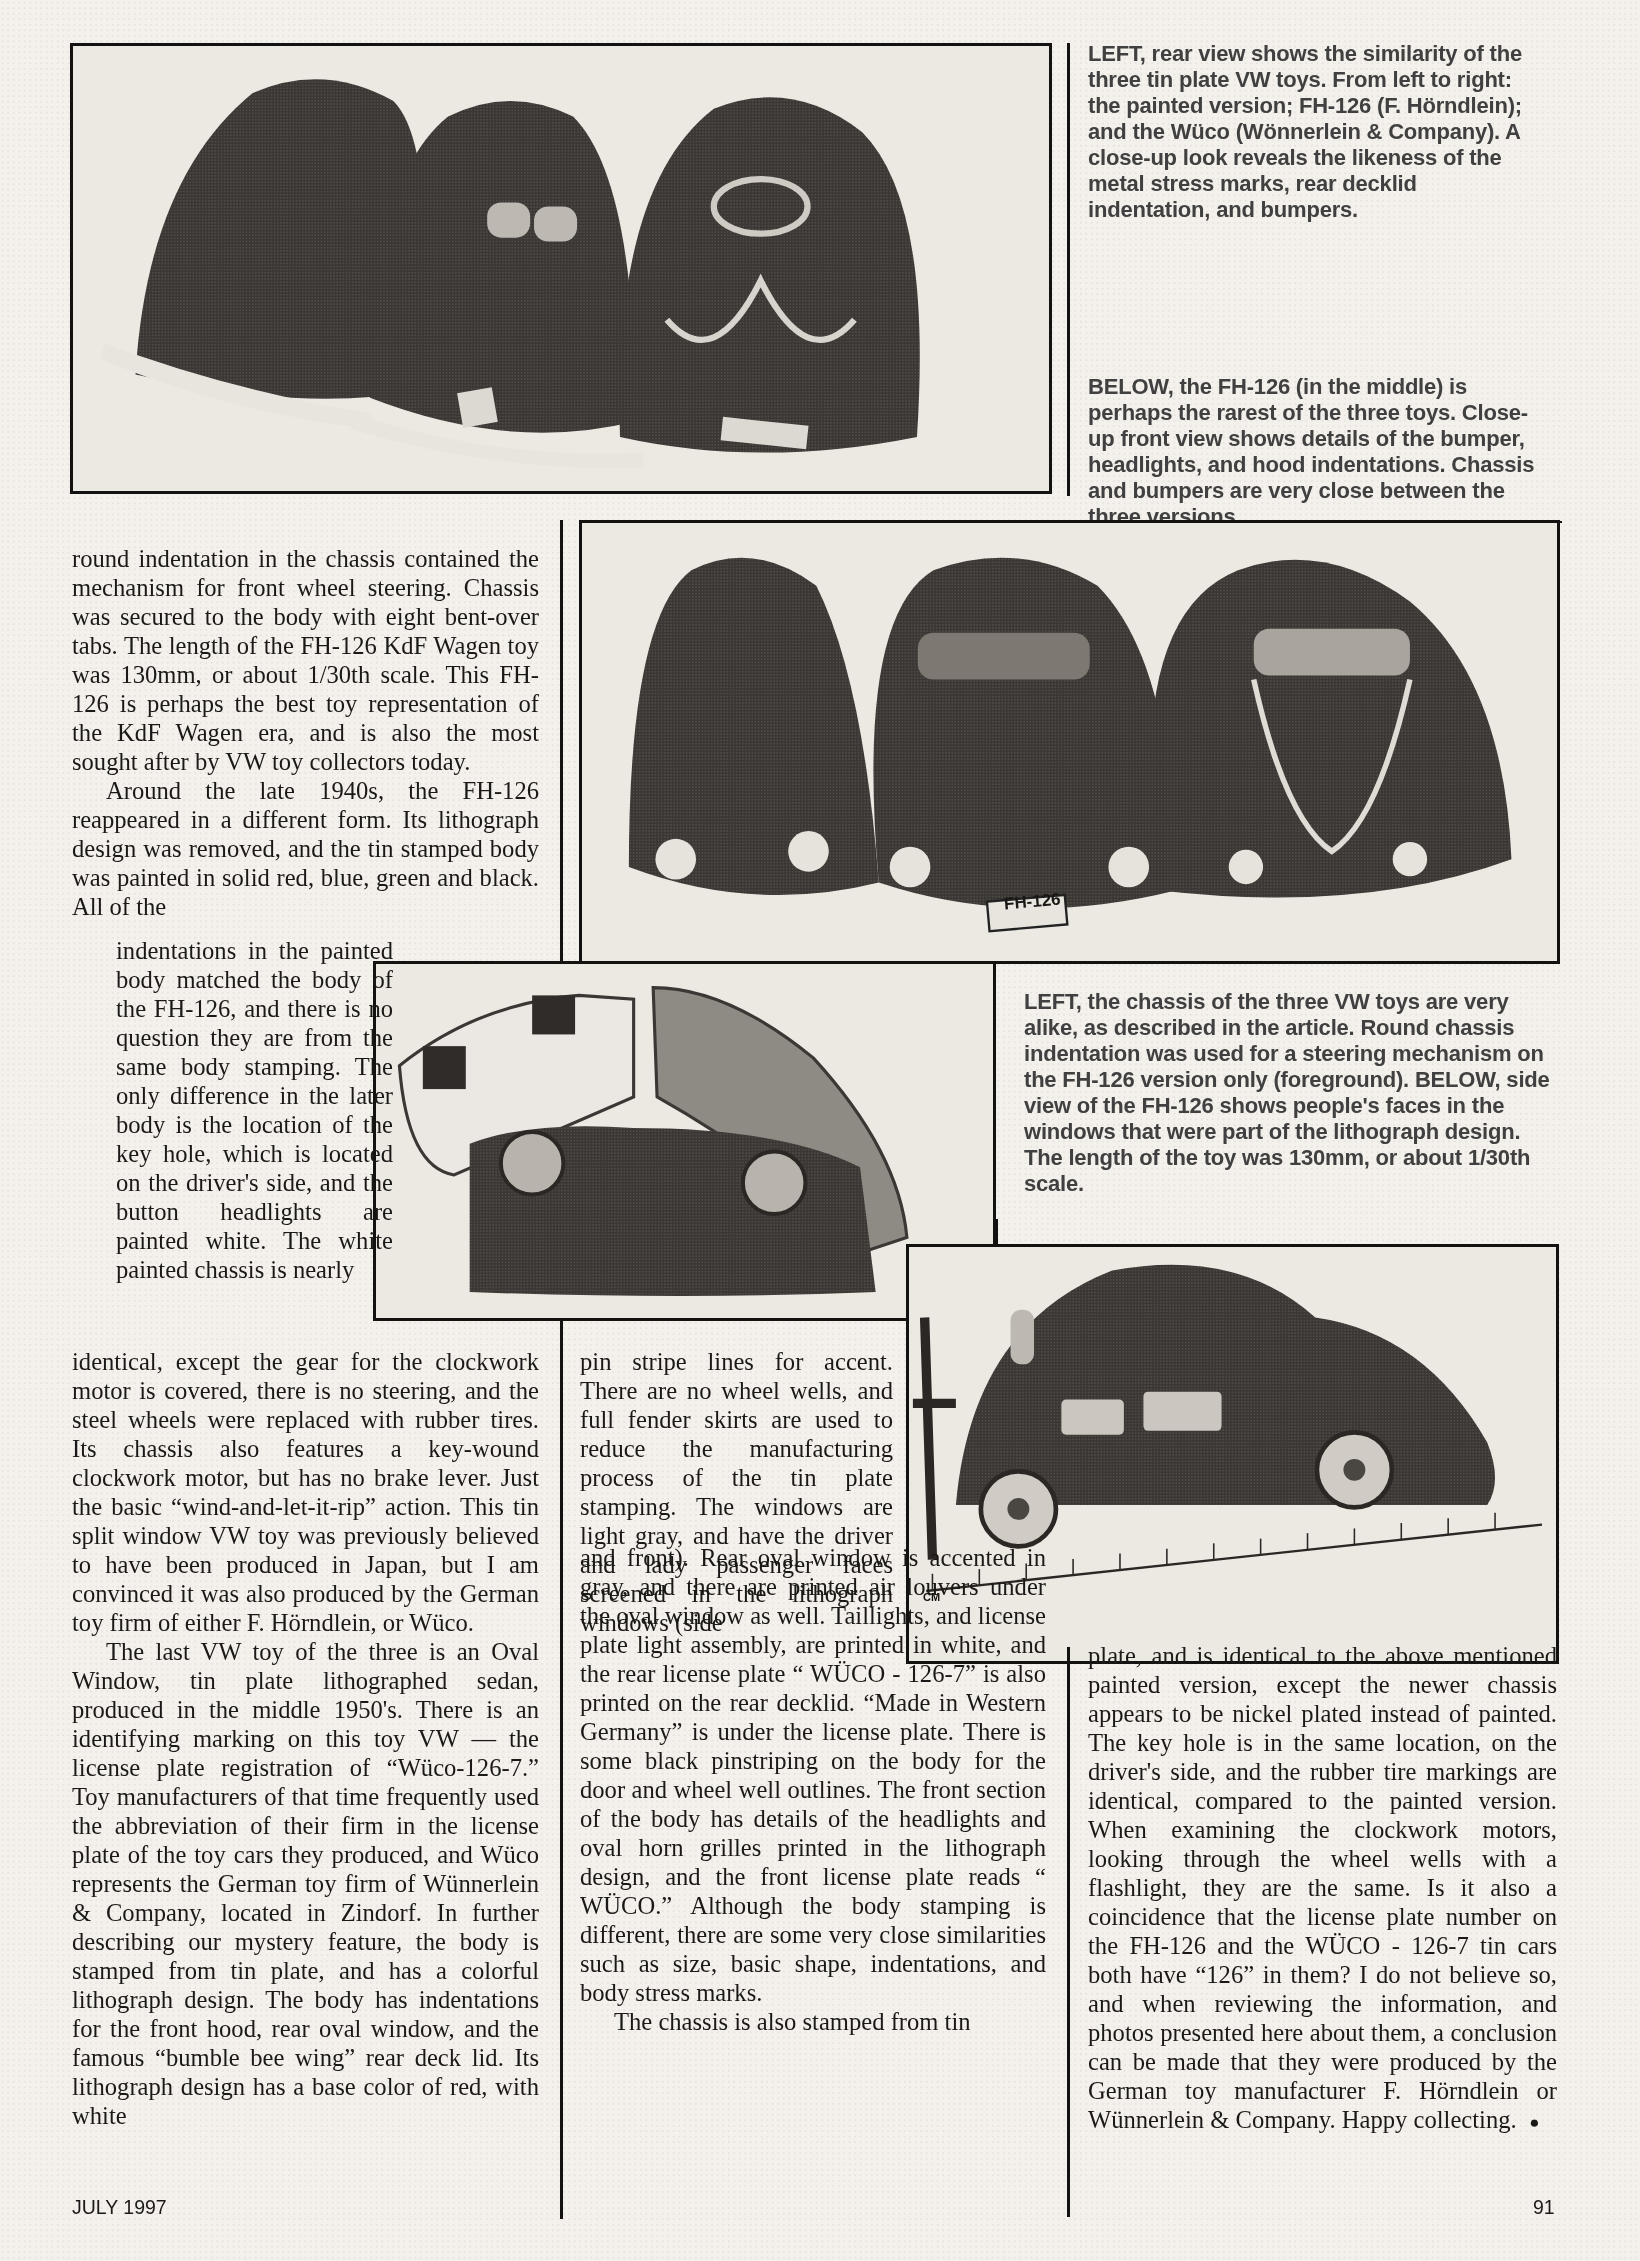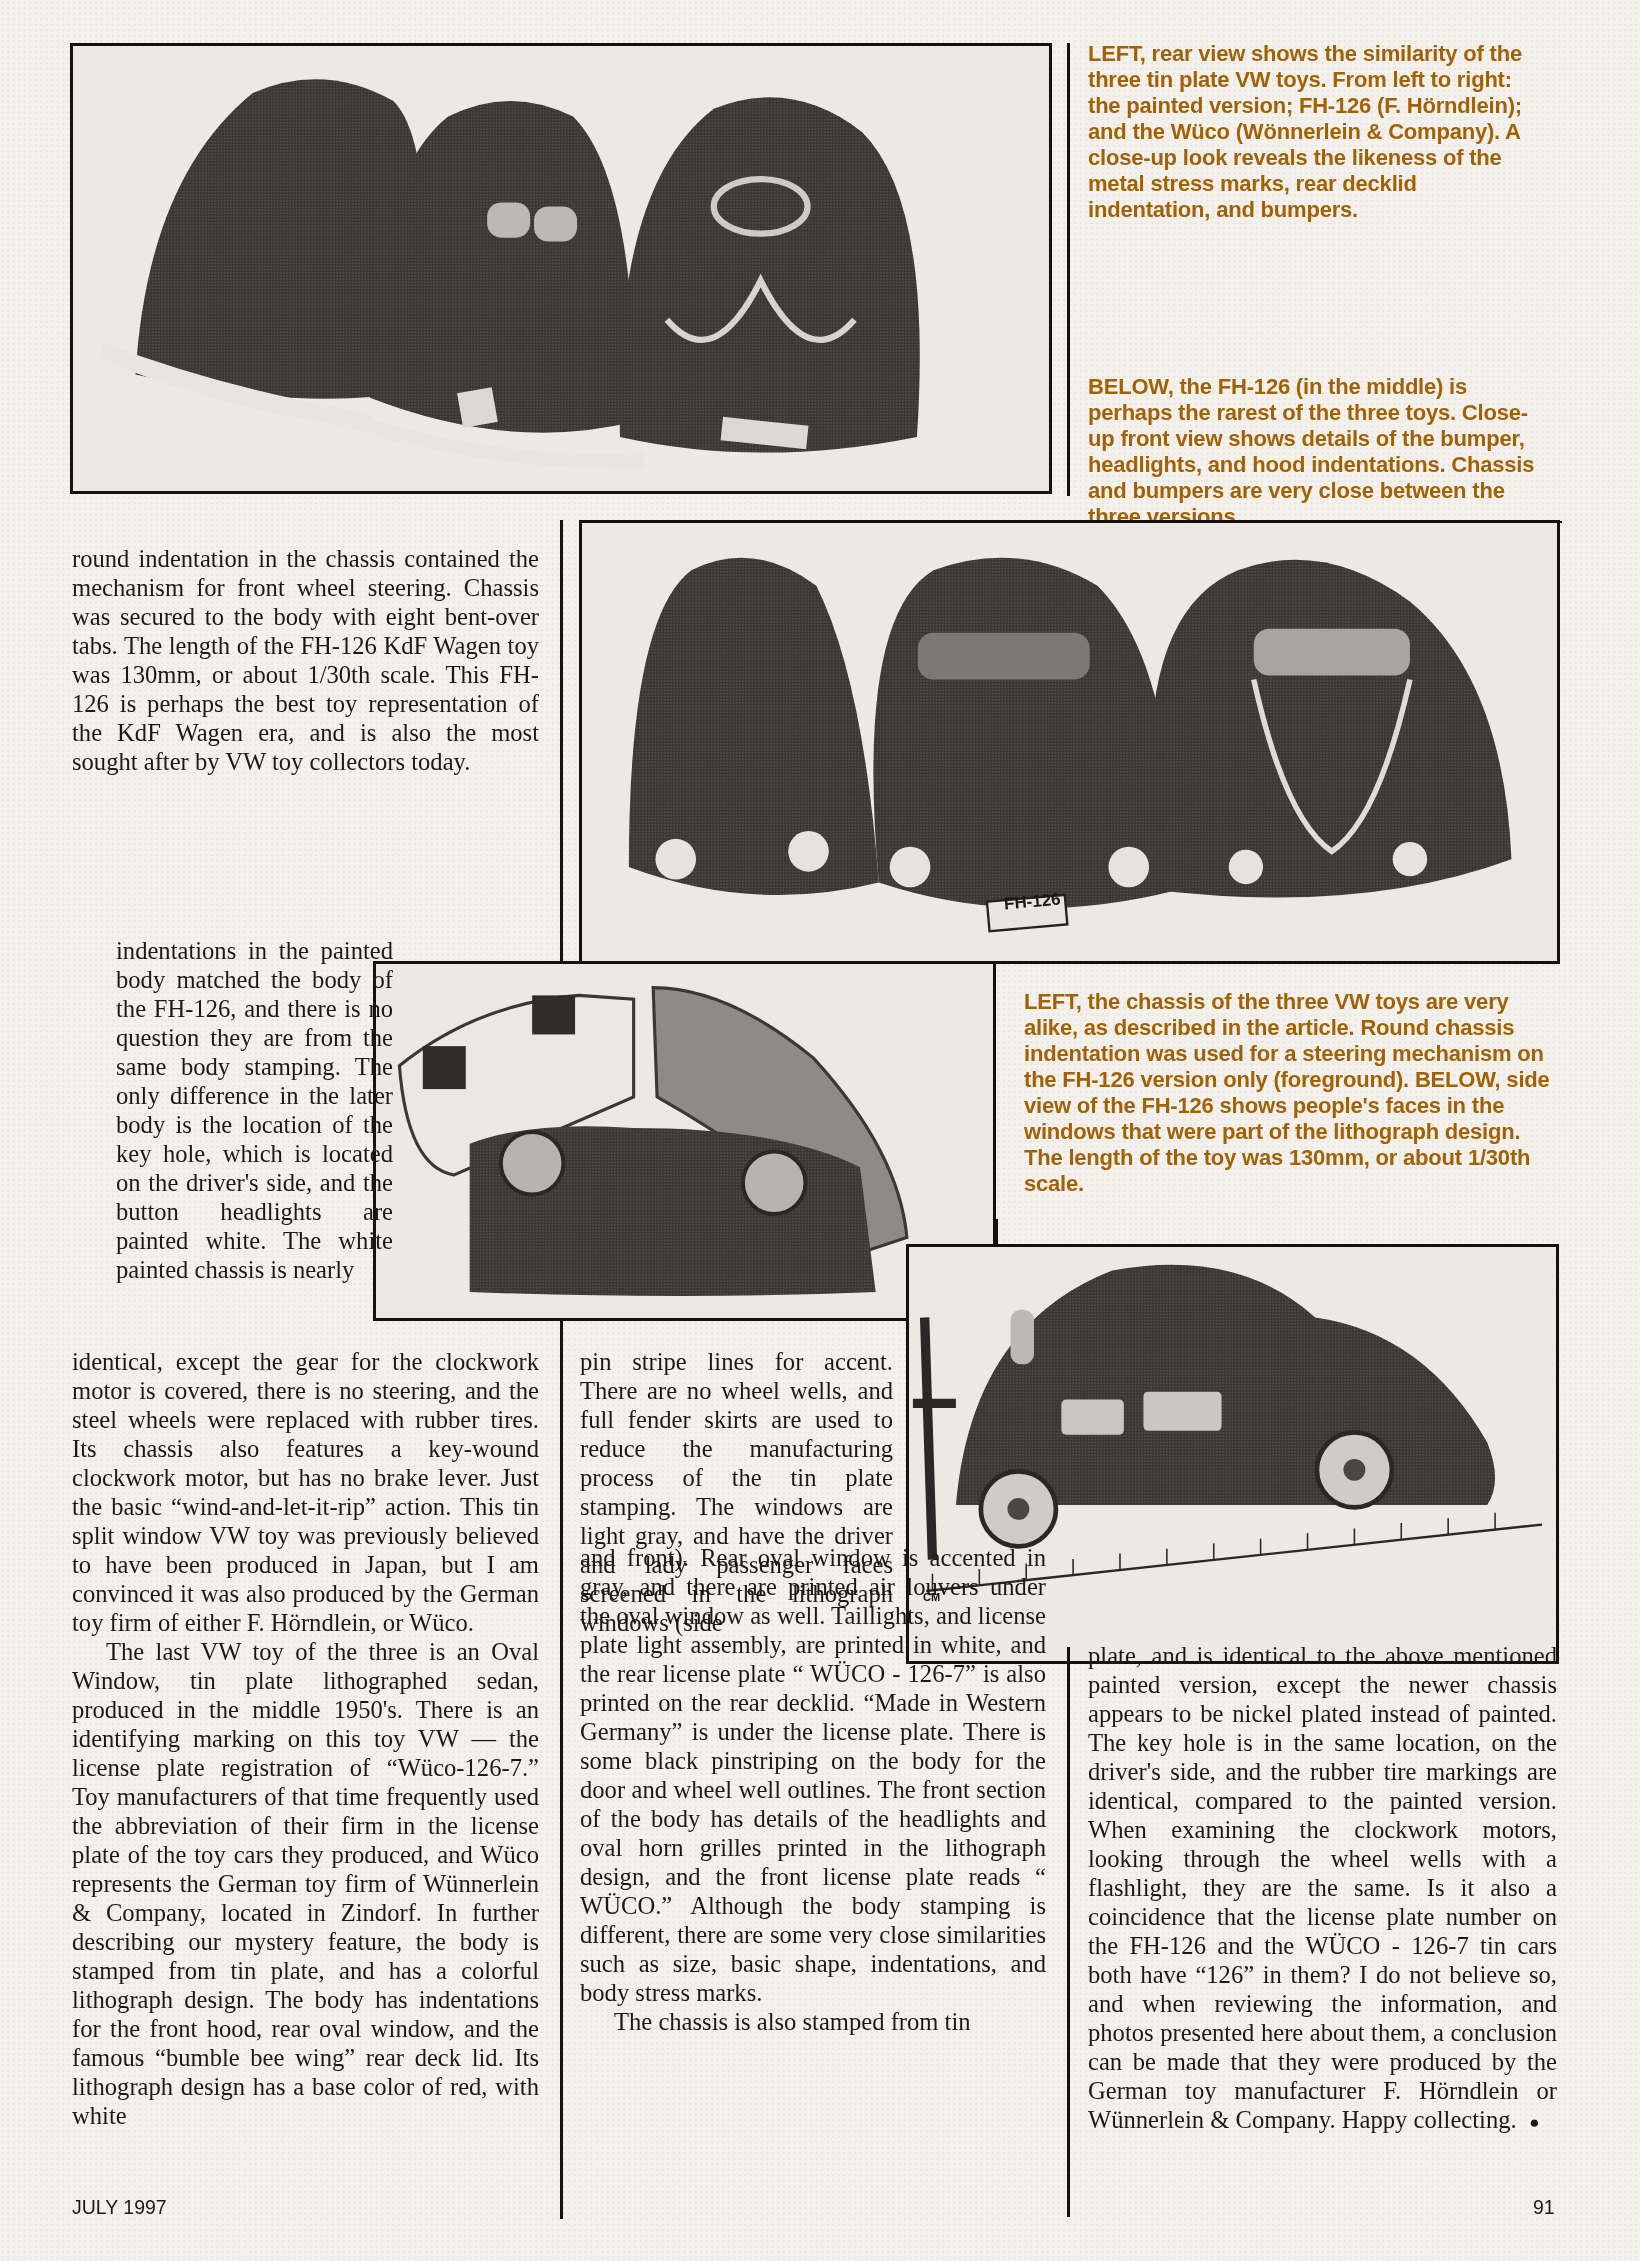--- a/index.html
+++ b/index.html
@@ -14,21 +14,21 @@
     color: #161412;
   }
   .abs { position: absolute; }
   .photo {
     position: absolute; box-sizing: border-box;
     border: 3.1px solid #141210; background: #ece9e3; overflow: hidden;
   }
   .rule { position: absolute; background: #141210; }
   .caption {
     position: absolute; font-family: "Liberation Sans", sans-serif;
-    font-weight: bold; font-size: 22px; line-height: 26px; color: #a16207;
+    font-weight: bold; font-size: 22px; line-height: 26px; color: #404040;
     letter-spacing: -0.2px;
   }
   .body-text {
     position: absolute; font-family: "Liberation Serif", serif;
     font-size: 24.6px; line-height: 29px; color: #1b1917;
     text-align: justify; hyphens: none;
   }
   .body-text p { margin: 0; }
   .body-text p.indent { text-indent: 34px; }
   .footer { position: absolute; font-family: "Liberation Sans", sans-serif; font-size: 19.5px; color: #1b1917; }
@@ -132,20 +132,21 @@
       <line x1="630" y1="374" x2="630" y2="353"></line>
         <line x1="690" y1="368" x2="690" y2="347"></line>
       <line x1="750" y1="361" x2="750" y2="340"></line>
     </g>
   </svg>
   <span class="abs" style="left:14px; top:344px; font-family:'Liberation Sans',sans-serif; font-weight:bold; font-size:11px;">CM</span>
 </div>
 
 <div class="body-text" style="left:72px; top:544px; width:467px;">
   <p>round indentation in the chassis contained the mechanism for front wheel steering. Chassis was secured to the body with eight bent-over tabs. The length of the FH-126 KdF Wagen toy was 130mm, or about 1/30th scale. This FH-126 is perhaps the best toy representation of the KdF Wagen era, and is also the most sought after by VW toy collectors today.</p>
+  <p class="indent">Around the late 1940s, the FH-126 reappeared in a different form. Its lithograph design was removed, and the tin stamped body was painted in solid  red, blue, green and black. All of the</p>
 </div>
 
 <div class="body-text" style="left:72px; top:936px; width:277px;margin-left:44px;">
   <p>indentations in the painted body matched the body of the FH-126, and there is no question they are from the same body stamping. The only difference in the later body is the location of the key hole, which is located on the driver's side, and the button headlights are painted white. The white painted chassis is nearly</p>
 </div>
 
 <div class="body-text" style="left:72px; top:1347px; width:467px;">
   <p>identical, except the gear for the clockwork motor is covered,  there is no steering, and the steel wheels were replaced with rubber tires. Its chassis also features a key-wound clockwork motor, but has no brake lever. Just the basic “wind-and-let-it-rip” action. This tin split window VW toy was previously believed to have been produced in Japan, but I am convinced it was also produced by the German toy firm of either F. Hörndlein, or Wüco.</p>
   <p class="indent">The last VW toy of the three is an Oval Window, tin plate lithographed sedan, produced in the middle 1950's. There is an identifying marking on this toy VW — the license plate registration of “Wüco-126-7.” Toy manufacturers of that time frequently used the abbreviation of their firm in the license plate of the toy cars they produced, and Wüco represents the German toy firm of Wünnerlein &amp; Company, located in Zindorf. In further describing our mystery feature, the body is stamped from tin plate, and has a colorful lithograph design. The body has indentations for the front hood, rear oval window, and the famous “bumble bee wing” rear deck lid. Its lithograph design has a base color of red, with white</p>
 </div>

